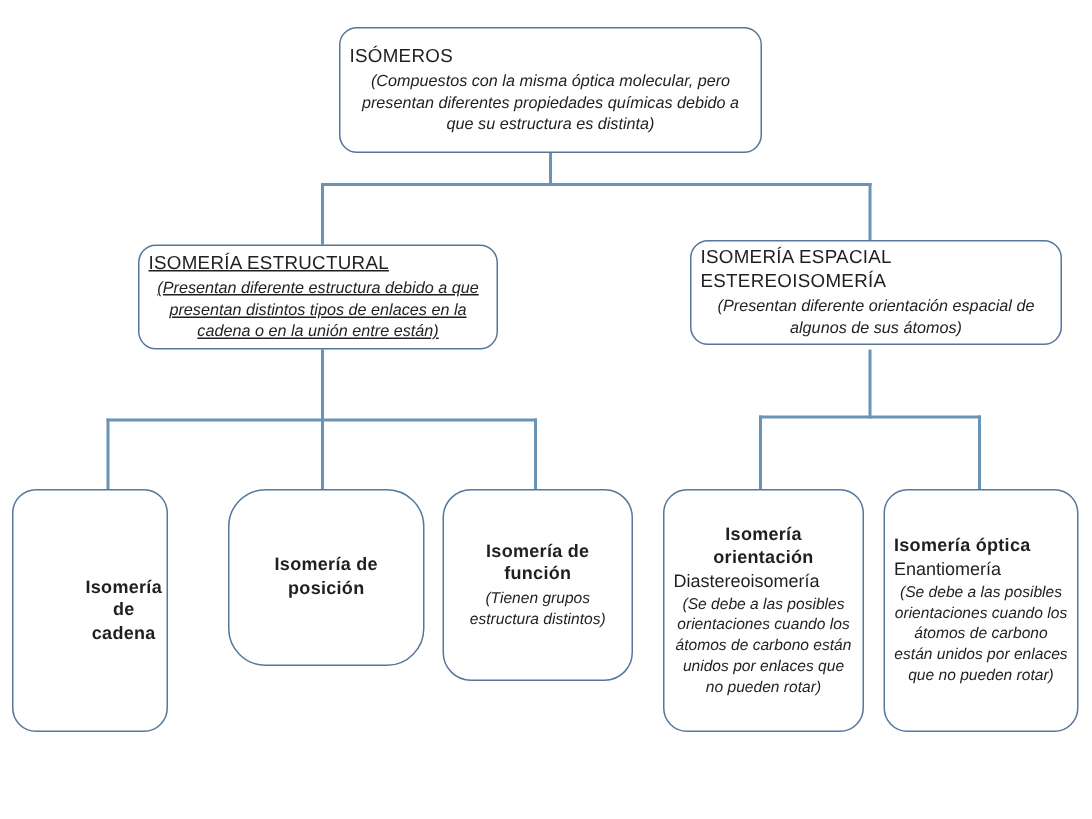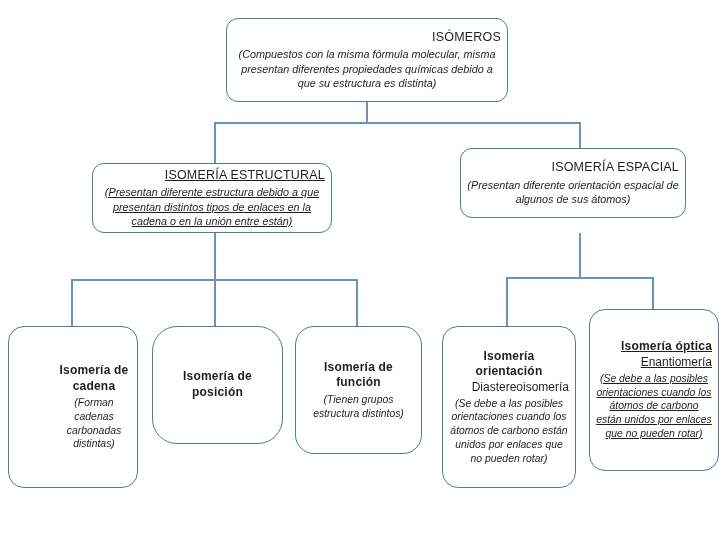--- a/index.html
+++ b/index.html
@@ -13,21 +13,21 @@
     overflow: hidden;
   }
   .node {
     position: absolute;
     box-sizing: border-box;
     border: 1.5px solid #54779b;
     border-radius: 12px;
     background: #ffffff;
     display: flex;
     flex-direction: column;
-    align-items: flex-end;
+    align-items: flex-start;
     justify-content: center;
     text-align: center;
     padding: 4px 6px;
   }
   .leaf { border-radius: 16px; }
   .node-title {
     font-size: 12.5px;
     line-height: 1.25;
     letter-spacing: 0.2px;
   }
@@ -68,52 +68,52 @@
   <div class="line" style="left:214px; top:279px; width:2px; height:47px;"></div>
   <div class="line" style="left:356px; top:279px; width:2px; height:47px;"></div>
 
   <div class="line" style="left:579px; top:233px; width:2px; height:46px;"></div>
   <div class="line" style="left:506px; top:277px; width:148px; height:2px;"></div>
   <div class="line" style="left:506px; top:277px; width:2px; height:49px;"></div>
   <div class="line" style="left:652px; top:277px; width:2px; height:49px;"></div>
 
   <div class="node" style="left:226px; top:18px; width:282px; height:84px;">
     <div class="node-title">ISÓMEROS</div>
-    <div class="node-desc">(Compuestos con la misma fórmula molecular, misma presentan diferentes propiedades químicas debido a que su estructura es distinta)</div>
+    <div class="node-desc">(Compuestos con la misma óptica molecular, pero presentan diferentes propiedades químicas debido a que su estructura es distinta)</div>
   </div>
 
   <div class="node" style="left:92px; top:163px; width:240px; height:70px;text-decoration:underline;">
     <div class="node-title">ISOMERÍA ESTRUCTURAL</div>
     <div class="node-desc">(Presentan diferente estructura debido a que presentan distintos tipos de enlaces en la cadena o en la unión entre están)</div>
   </div>
 
-  <div class="node" style="left:460px; top:148px; width:226px; height:70px;">
+  <div class="node" style="left:460px; top:160px; width:248px; height:70px;">
     <div class="node-title">ISOMERÍA ESPACIAL</div>
+    <div class="node-title">ESTEREOISOMERÍA</div>
     <div class="node-desc">(Presentan diferente orientación espacial de algunos de sus átomos)</div>
   </div>
 
-  <div class="node leaf" style="left:8px; top:326px; width:130px; height:162px;padding-left:48px;">
+  <div class="node leaf" style="left:8px; top:326px; width:104px; height:162px;padding-left:48px;">
     <div class="node-title">Isomería de cadena</div>
-    <div class="node-desc">(Forman cadenas carbonadas distintas)</div>
   </div>
 
   <div class="node leaf" style="left:152px; top:326px; width:131px; height:118px;border-radius:25px;">
     <div class="node-title">Isomería de posición</div>
   </div>
 
   <div class="node leaf" style="left:295px; top:326px; width:127px; height:128px;border-radius:19px;">
     <div class="node-title">Isomería de función</div>
     <div class="node-desc">(Tienen grupos estructura distintos)</div>
   </div>
 
   <div class="node leaf" style="left:442px; top:326px; width:134px; height:162px;">
     <div class="node-title">Isomería orientación</div>
     <div class="node-subtitle">Diastereoisomería</div>
     <div class="node-desc">(Se debe a las posibles orientaciones cuando los átomos de carbono están unidos por enlaces que no pueden rotar)</div>
   </div>
 
-  <div class="node leaf" style="left:589px; top:309px; width:130px; height:162px;text-decoration:underline;">
+  <div class="node leaf" style="left:589px; top:326px; width:130px; height:162px;">
     <div class="node-title">Isomería óptica</div>
     <div class="node-subtitle">Enantiomería</div>
     <div class="node-desc">(Se debe a las posibles orientaciones cuando los átomos de carbono están unidos por enlaces que no pueden rotar)</div>
   </div>
 
 </div>
 
 </body></html>

